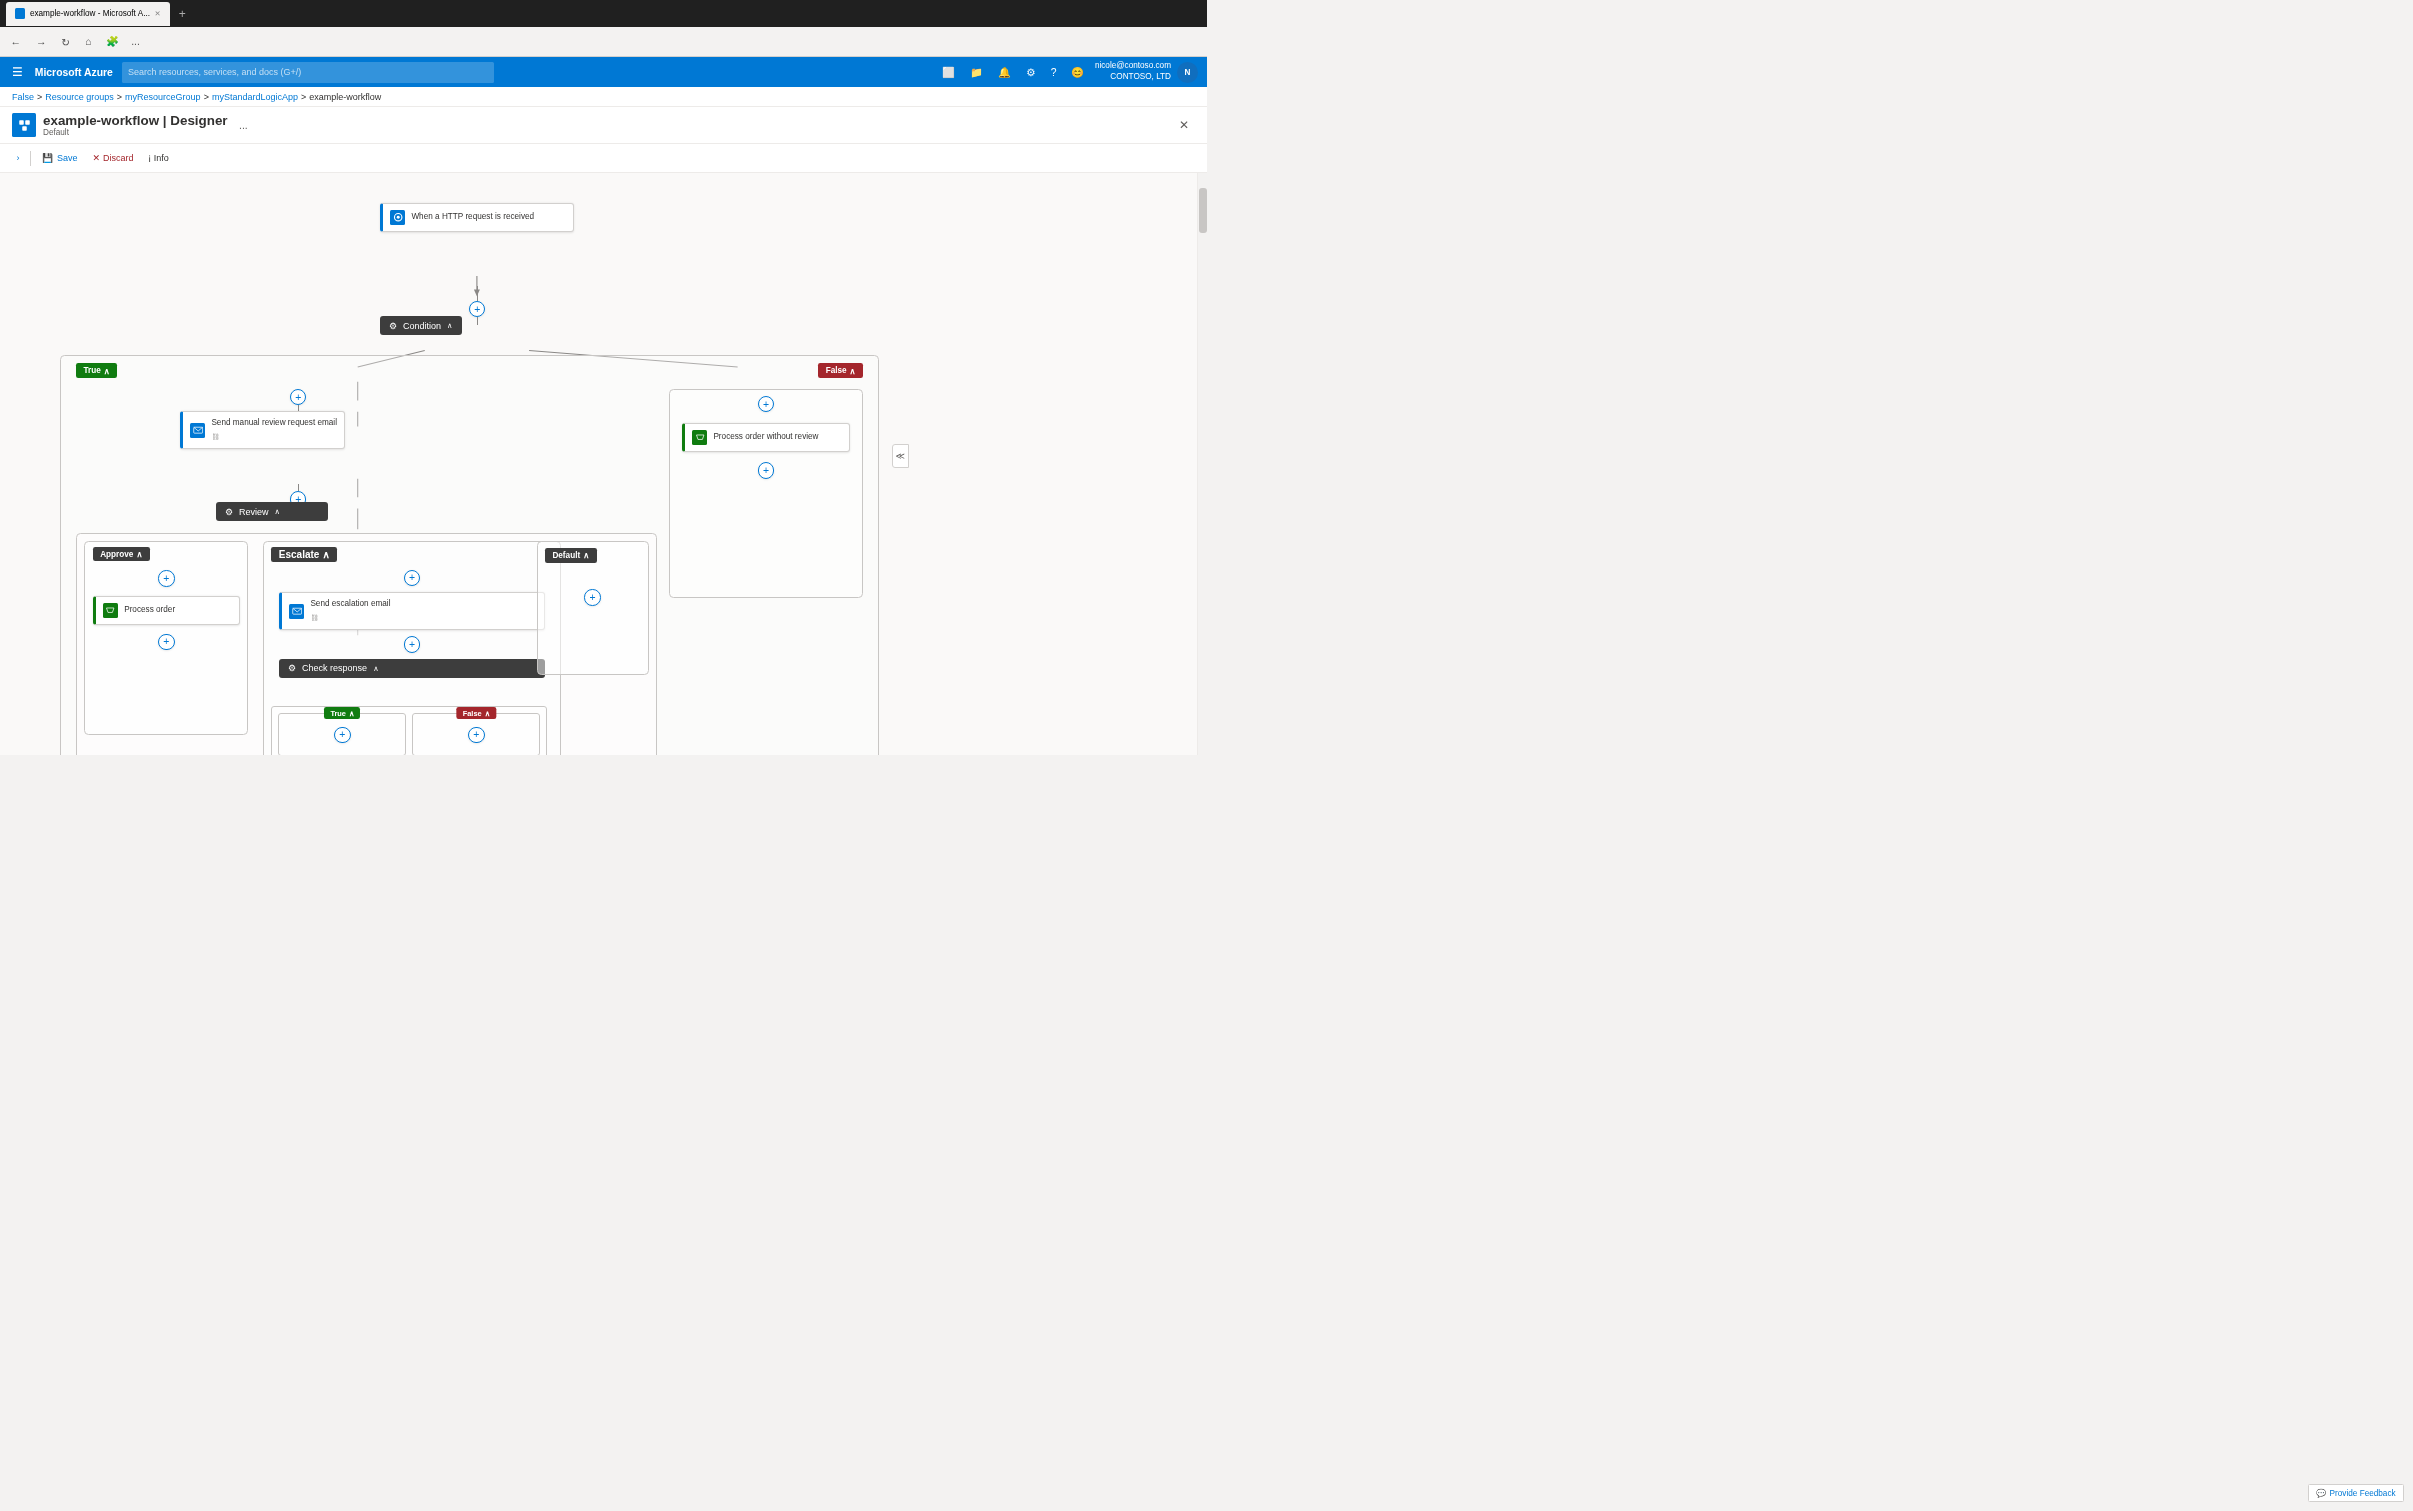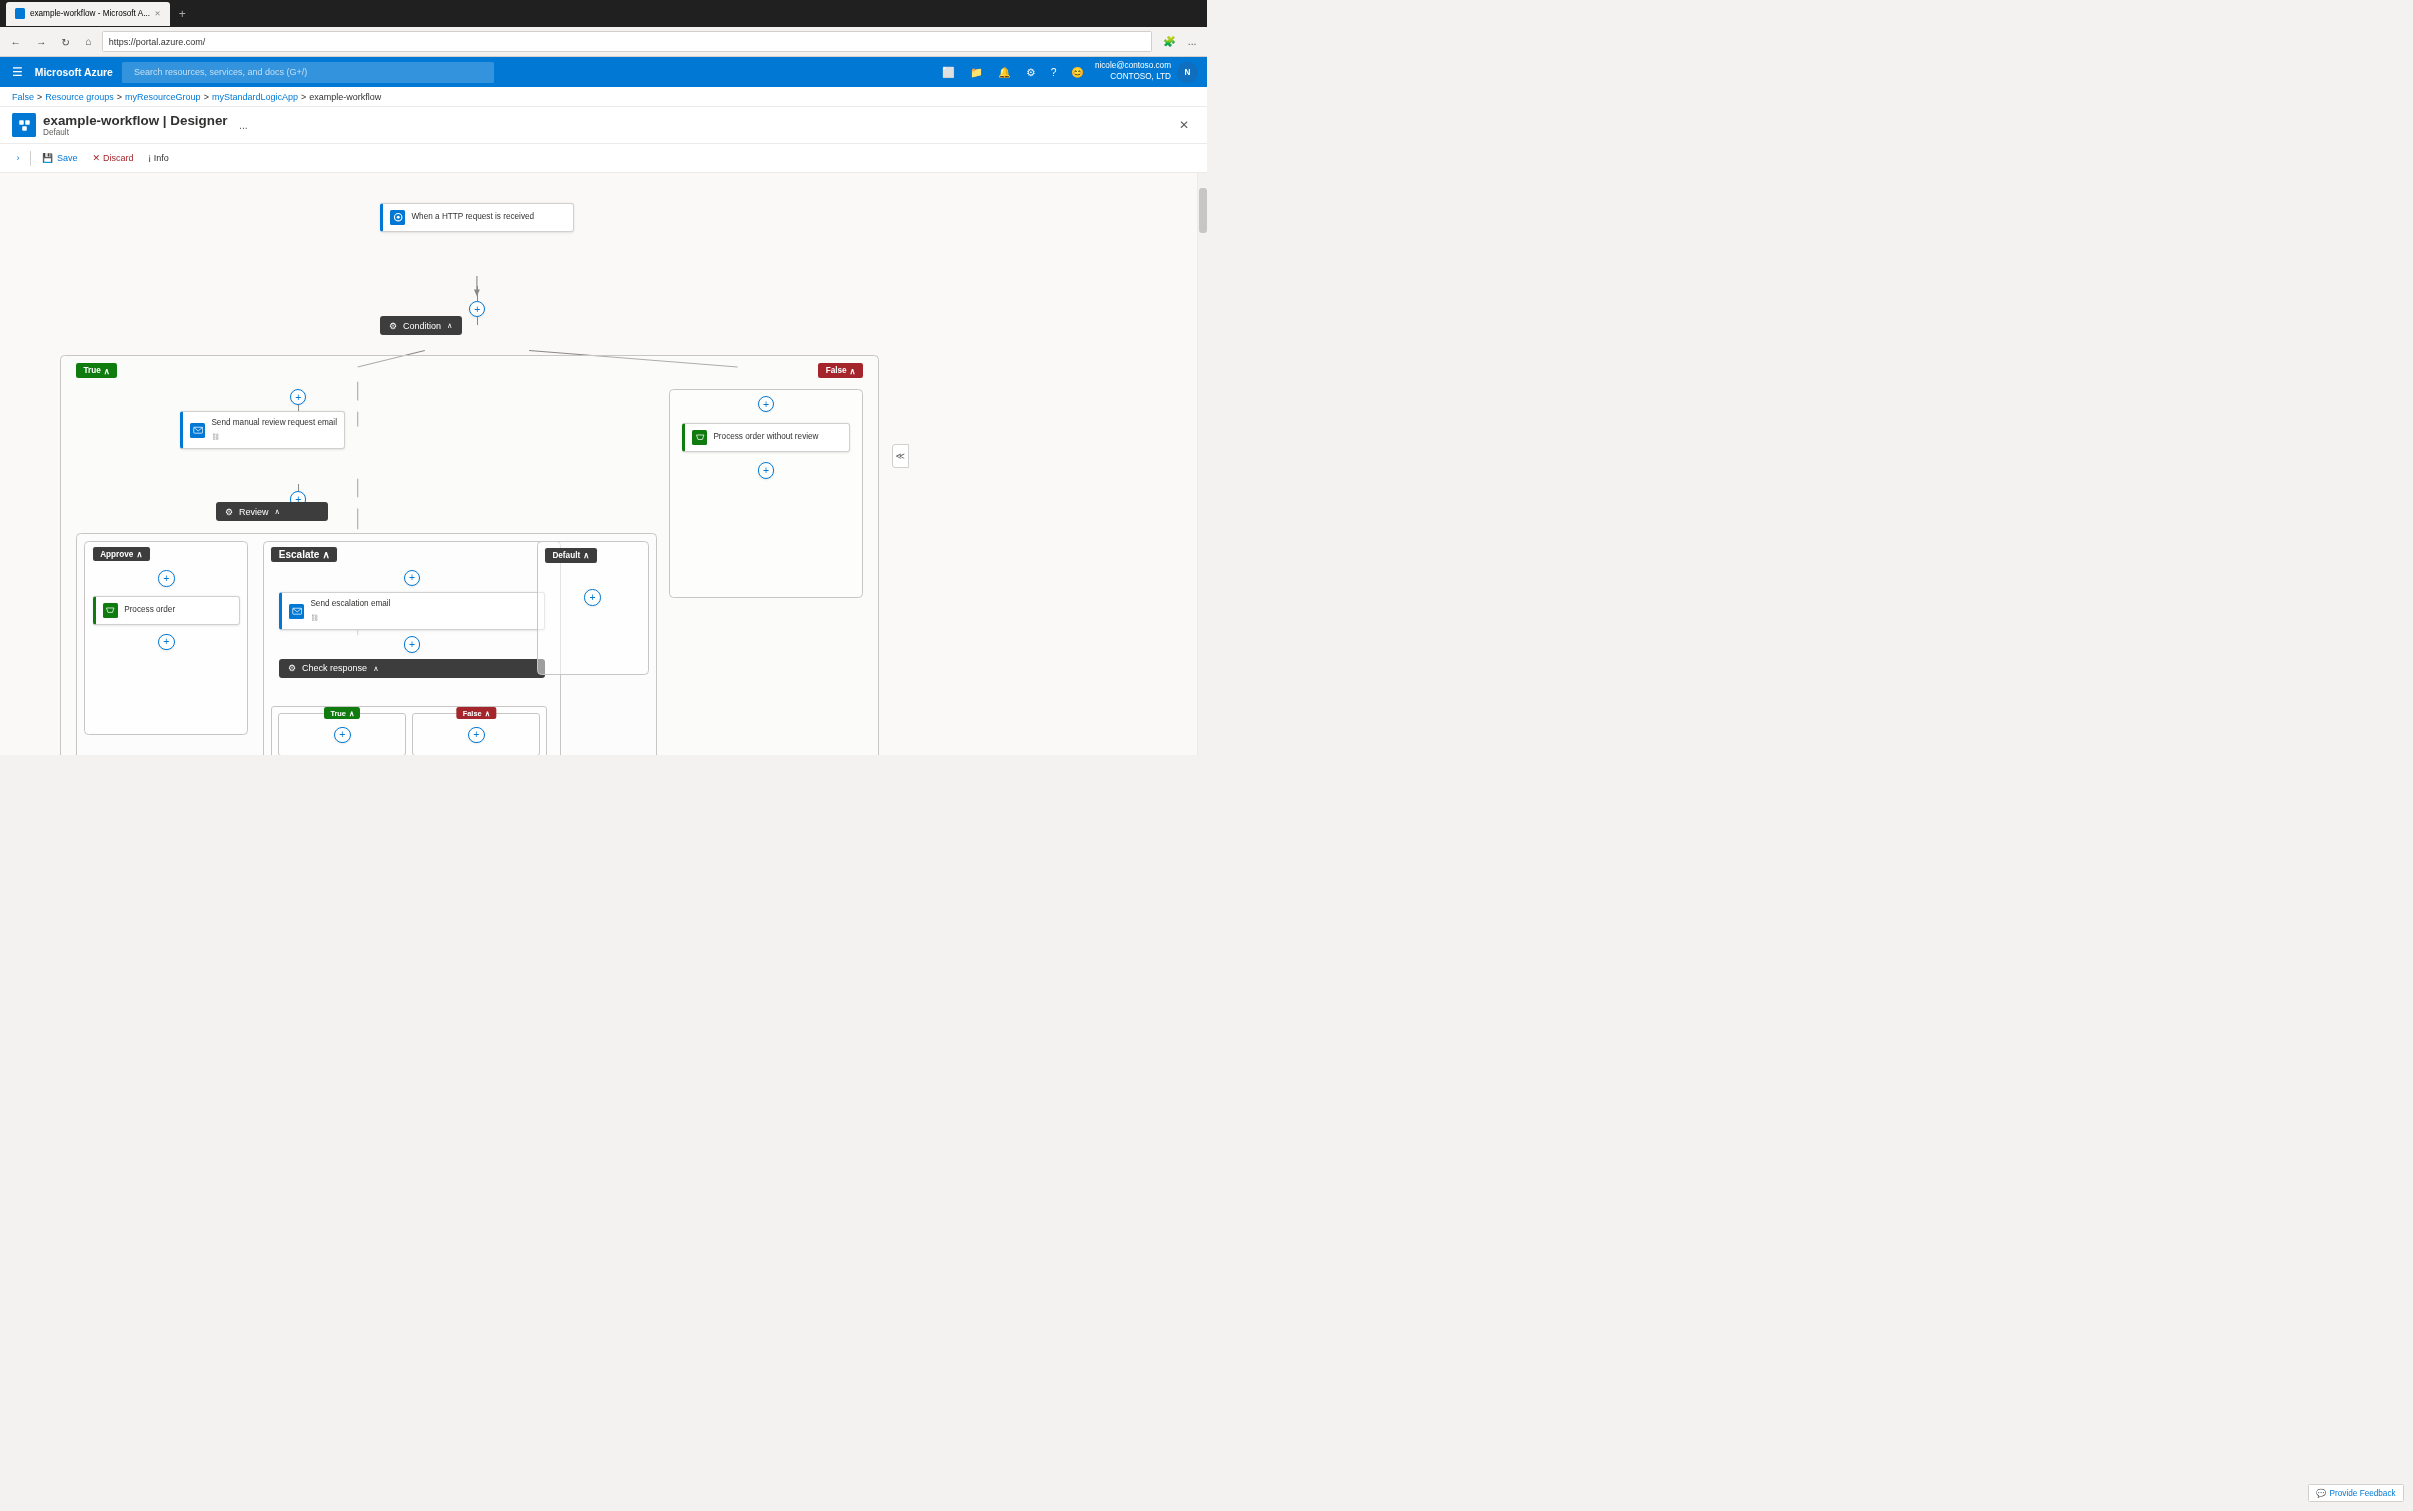--- a/index.html
+++ b/index.html
@@ -15,21 +15,21 @@
     .browser-controls { background: #f3f2f1; height: 30px; display: flex; align-items: center; padding: 0 6px; gap: 6px; border-bottom: 0.7px solid #d2d0ce; }
     .nav-btn { background: none; border: none; cursor: pointer; font-size: 10.4px; color: #555; padding: 3px 4.5px; border-radius: 1.5px; }
     .url-bar { flex: 1; height: 21px; border: 0.7px solid #d2d0ce; border-radius: 1.5px; padding: 0 6px; font-size: 9px; color: #333; background: #fff; }
     .browser-actions { display: flex; gap: 3px; }
     .action-btn { background: none; border: none; cursor: pointer; font-size: 10.4px; color: #555; padding: 3px 4.5px; }
 
     
     .azure-nav { background: #0078d4; height: 30px; display: flex; align-items: center; padding: 0 9px; gap: 9px; }
     .hamburger { color: #fff; font-size: 12px; cursor: pointer; padding: 3px; }
     .azure-logo { color: #fff; font-size: 10.4px; font-weight: 600; }
-    .azure-search { flex: 1; max-width: 372px; height: 21px; background: rgba(255,255,255,0.2); border: none; border-radius: 1.5px; color: #fff; padding: 0 12px; font-size: 9px; }
+    .azure-search { flex: 1; max-width: 372px; height: 21px; background: rgba(255,255,255,0.2); border: none; border-radius: 1.5px; color: #fff; padding: 0 6px; font-size: 9px; }
     .azure-search::placeholder { color: rgba(255,255,255,0.7); }
     .nav-icons { display: flex; align-items: center; gap: 6px; margin-left: auto; }
     .nav-icon { color: #fff; font-size: 10.4px; cursor: pointer; padding: 3px 4.5px; }
     .user-info { color: #fff; font-size: 8.2px; text-align: right; line-height: 1.3; }
     .user-avatar { width: 21px; height: 21px; border-radius: 50%; background: #106ebe; display: flex; align-items: center; justify-content: center; color: #fff; font-size: 8.2px; font-weight: 600; }
 
     
     .breadcrumb { padding: 4.5px 12px; font-size: 9px; color: #0078d4; display: flex; align-items: center; gap: 3px; background: #fff; border-bottom: 0.7px solid #edebe9; }
     .breadcrumb span { color: #323130; }
     .breadcrumb a { color: #0078d4; text-decoration: none; cursor: pointer; }
@@ -93,21 +93,20 @@
     <span class="tab-close">✕</span>
   </div>
   <span class="new-tab">+</span>
 </div>
 
 <div class="browser-controls">
   <button class="nav-btn">←</button>
   <button class="nav-btn">→</button>
   <button class="nav-btn">↻</button>
   <button class="nav-btn">⌂</button>
-  <input class="url-bar" value="https://portal.azure.com/" style="">
   <div class="browser-actions">
     <button class="action-btn">🧩</button>
     <button class="action-btn">...</button>
   </div>
 </div>
 
 <div class="azure-nav">
   <span class="hamburger">☰</span>
   <span class="azure-logo">Microsoft Azure</span>
   <input class="azure-search" placeholder="Search resources, services, and docs (G+/)" style="">

